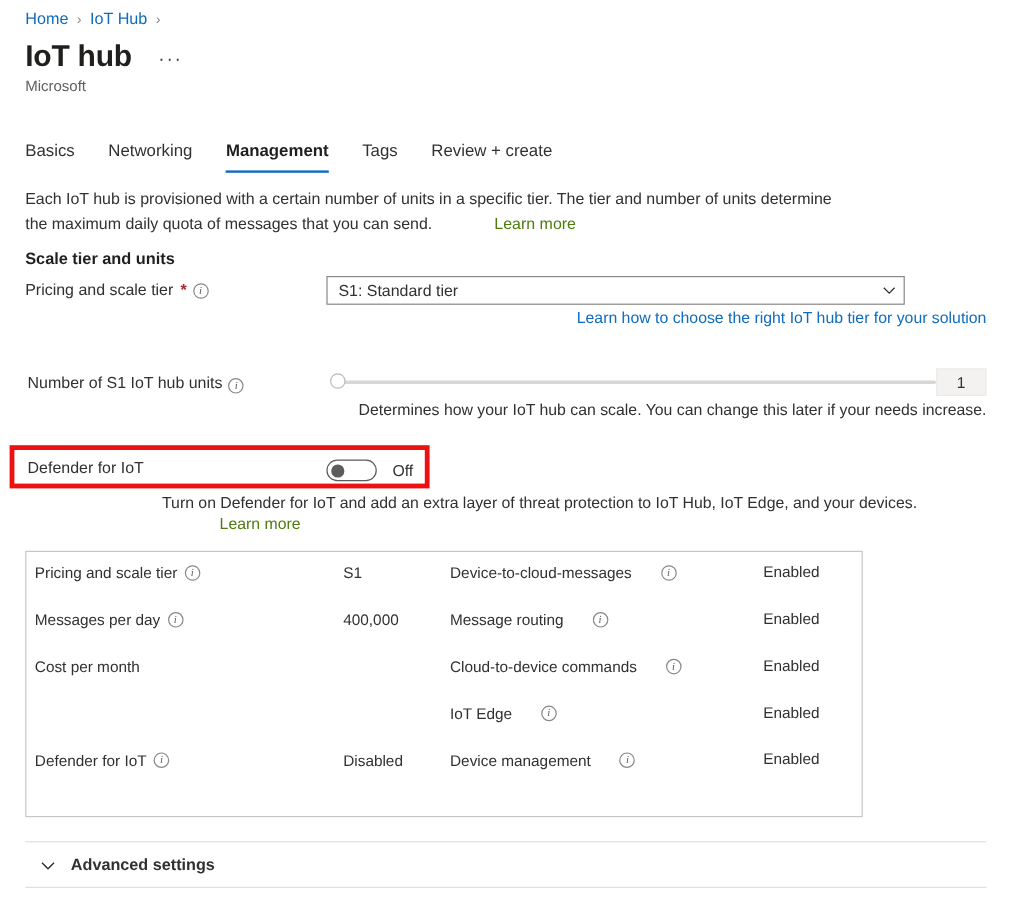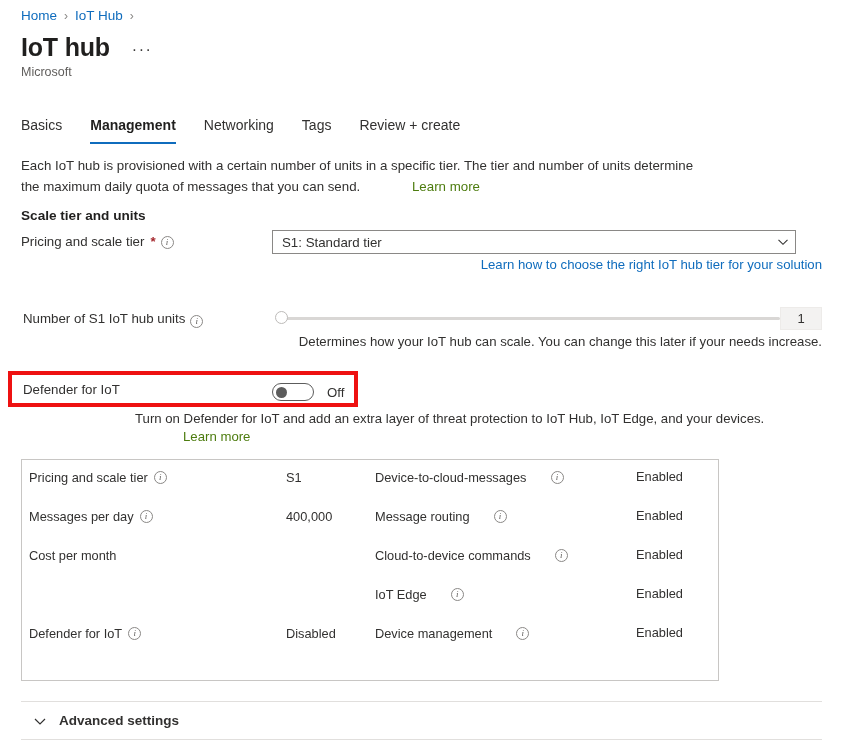--- a/index.html
+++ b/index.html
@@ -81,21 +81,21 @@
     display: inline-flex; align-items: center; justify-content: center;
     width: 13px; height: 13px; border-radius: 50%;
     border: 1px solid #8a8886; color: #605e5c;
     font-size: 9px; font-style: italic; line-height: 1;
     font-family: "Liberation Serif", serif;
     cursor: pointer; flex: 0 0 auto; padding-bottom: 0px;
   }
 
   
   .dropdown {
-    position: absolute; left: 272px; top: 230px; width: 524px; height: 24px;
+    position: absolute; left: 272px; top: 230px; width: 482px; height: 24px;
     border: 1px solid #8a8886; background: #fff;
     display: flex; align-items: center; padding: 0 6px 0 9px;
     font-size: 13.3px; color: #323130; cursor: pointer;
   }
   .dropdown .dd-val { flex: 1; }
   .chev { width: 12px; height: 12px; flex: 0 0 auto; }
   .link-right {
     position: absolute; right: 22px; top: 256px;
     font-size: 13.2px; color: #0f6cbd; cursor: pointer; line-height: 18px;
   }
@@ -192,22 +192,22 @@
   </div>
 
   <div class="title-row">
     <span class="page-title">IoT hub</span>
     <span class="ellipsis-btn">···</span>
   </div>
   <div class="subtitle">Microsoft</div>
 
   <div class="tabbar">
     <div class="tab">Basics</div>
+    <div class="tab">Networking</div>
     <div class="tab active">Management</div>
-    <div class="tab">Networking</div>
     <div class="tab">Tags</div>
     <div class="tab">Review + create</div>
   </div>
 
   <div class="intro">
     <span>Each IoT hub is provisioned with a certain number of units in a specific tier. The tier and number of units determine the maximum daily quota of messages that you can send.</span>
     <span class="lnk">Learn more</span>
   </div>
 
   <div class="section-head">Scale tier and units</div>

